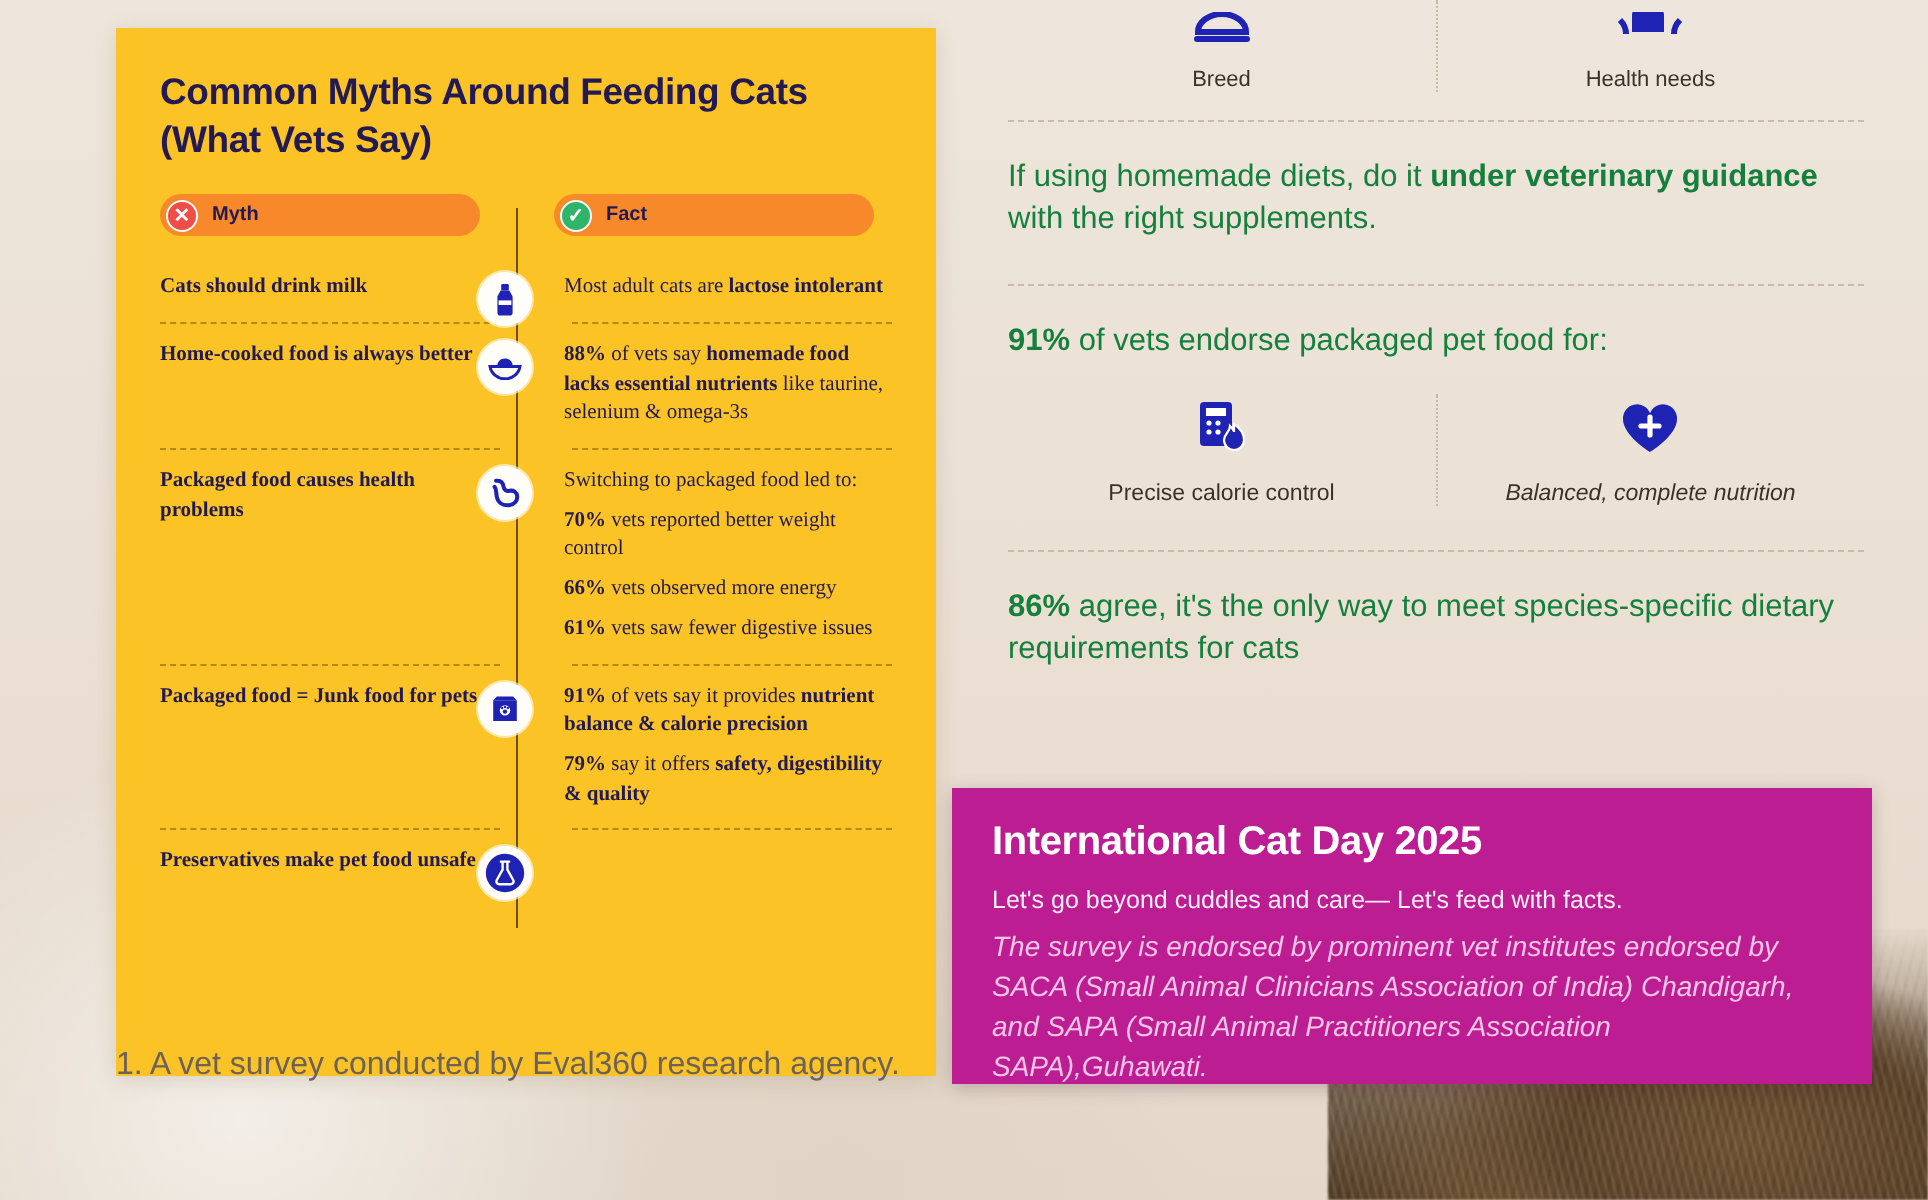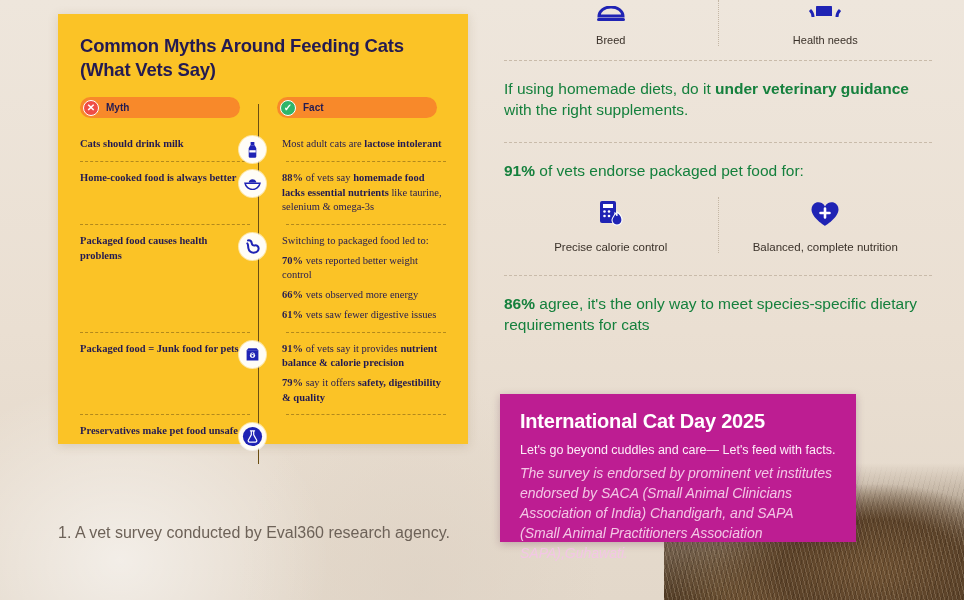--- a/index.html
+++ b/index.html
@@ -31,21 +31,21 @@
     position:absolute; right:0; bottom:0; width:300px; height:150px;
     background-image:
       repeating-linear-gradient(76deg, rgba(255,240,215,.16) 0 1px, rgba(0,0,0,0) 1px 4px),
       repeating-linear-gradient(104deg, rgba(30,18,8,.20) 0 1px, rgba(0,0,0,0) 1px 5px);
     mask-image: linear-gradient(180deg, rgba(0,0,0,0) 10%, #000 55%, #000 100%);
     -webkit-mask-image: linear-gradient(180deg, rgba(0,0,0,0) 10%, #000 55%, #000 100%);
   }
 
   
   #myth-card {
-    position:absolute; left:58px; top:14px; width:410px; height:430px;
+    position:absolute; left:58px; top:14px; width:410px; height:524px;
     background:#fbc326;
     box-shadow:0 2px 10px rgba(120,95,50,.18);
   }
   #myth-card-title {
     margin:20px 22px 0 22px;
     font-size:18.5px; font-weight:bold; line-height:1.28;
     color:#231a52; letter-spacing:-.2px;
   }
 
   
@@ -120,27 +120,27 @@
 
   .stmt {
     font-size:15.5px; line-height:1.36; color:#15803d; margin-top:17px;
   }
   .stmt b { font-weight:bold; }
 
   .benefit-row { display:flex; margin-top:16px; }
   .benefit {
     flex:1; display:flex; flex-direction:column; align-items:center;
   }
-  .benefit + .benefit { border-left:1px dotted #c4b6a4; }
+  .benefit + .benefit { border-left:1px dotted #c4b6a4;font-style:italic; }
   .benefit-icon { color:#1f23b4; height:34px; display:flex; align-items:center; }
   .benefit-label { font-size:11.5px; color:#3a3129; margin-top:10px; text-align:center; }
 
   
   #cat-day-box {
-    position:absolute; left:500px; top:394px; width:356px; height:148px;
+    position:absolute; left:476px; top:394px; width:460px; height:148px;
     background:#bd1d92; padding:16px 20px 0 20px;
     box-shadow:0 2px 8px rgba(80,20,60,.25);
   }
   #cat-day-title {
     font-size:20px; font-weight:bold; color:#ffffff; letter-spacing:-.2px;
   }
   #cat-day-sub {
     font-size:12.5px; color:#fdeef8; margin-top:10px;
   }
   #cat-day-note {

